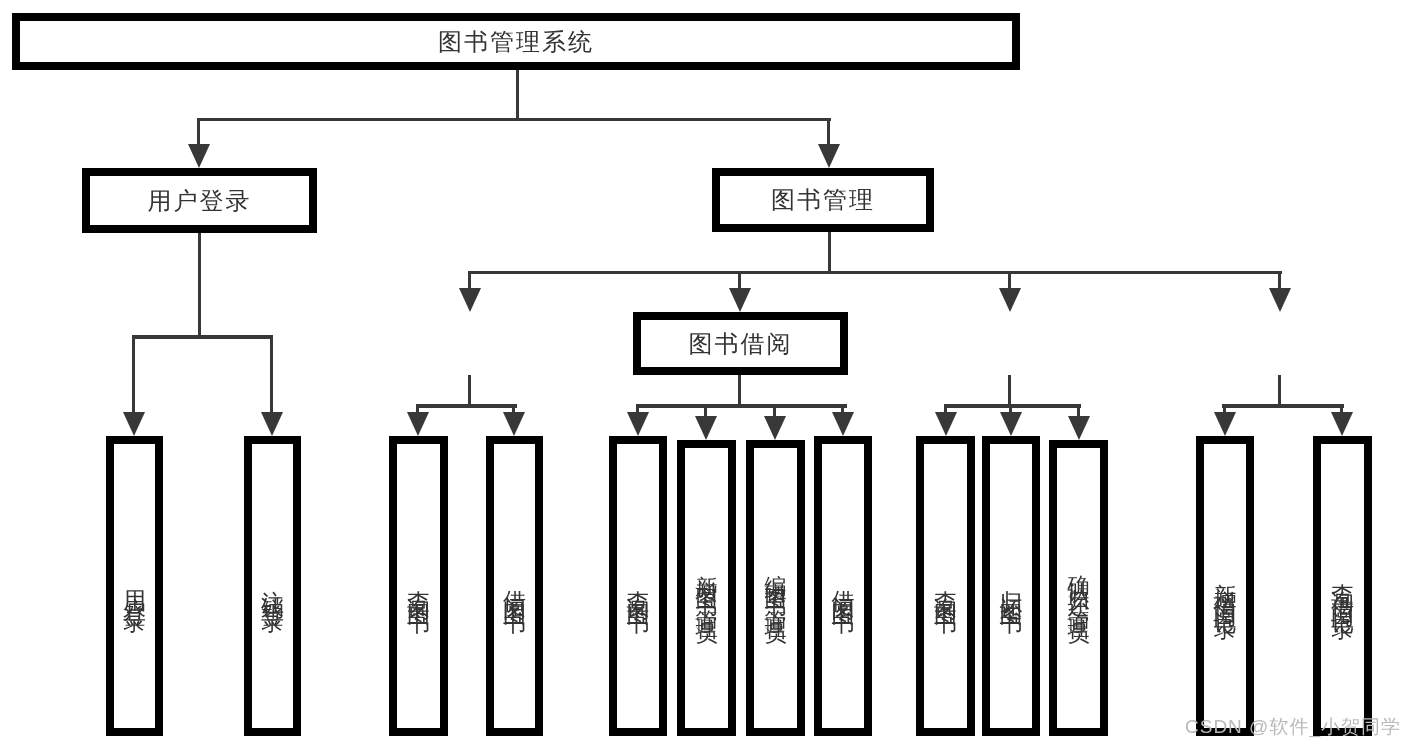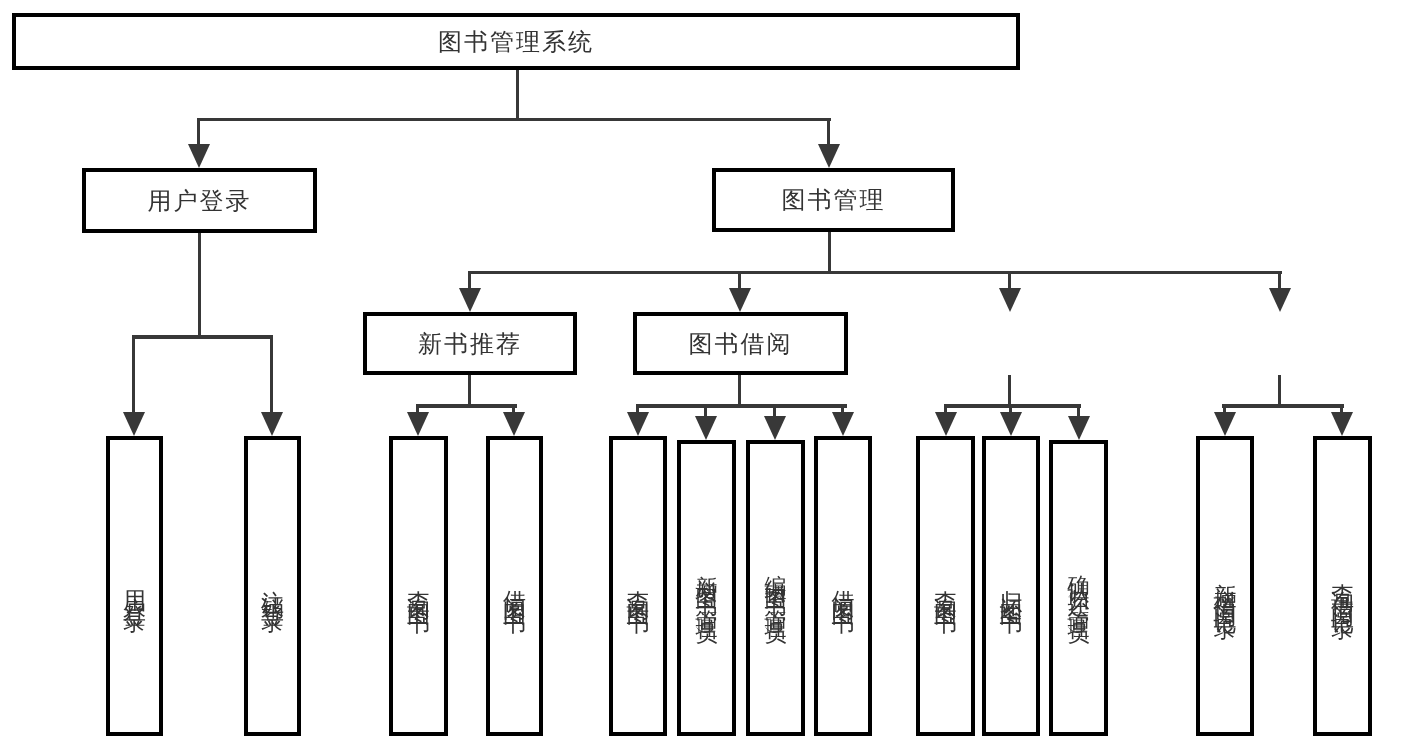--- a/index.html
+++ b/index.html
@@ -11,21 +11,21 @@
     position: relative;
     width: 1405px;
     height: 747px;
     background: #ffffff;
     font-family: "Liberation Sans", "DejaVu Sans", sans-serif;
     overflow: hidden;
   }
   .box {
     position: absolute;
     box-sizing: border-box;
-    border: 4px solid #000000;
+    border: 8px solid #000000;
     background: #ffffff;
     display: flex;
     align-items: center;
     justify-content: center;
     color: #333333;
     z-index: 2;
   }
   .hbox {
     font-size: 24px;
     letter-spacing: 2px;
@@ -71,27 +71,24 @@
 
 <div class="canvas" id="canvas">
 
   <div class="box hbox" style="left:12px; top:13px; width:1008px; height:57px;">
     <span>图书管理系统</span>
   </div>
 
   <div class="box hbox" style="left:82px; top:168px; width:235px; height:65px;">
     <span>用户登录</span>
   </div>
-  <div class="box hbox" style="left:712px; top:168px; width:243px; height:64px;">
+  <div class="box hbox" style="left:712px; top:168px; width:222px; height:64px;">
     <span>图书管理</span>
   </div>
 
-  <div class="box hbox" style="left:363px; top:312px; width:214px; height:63px;">
-    <span>新书推荐</span>
-  </div>
   <div class="box hbox" style="left:633px; top:312px; width:215px; height:63px;">
     <span>图书借阅</span>
   </div>
 
   <div class="box vbox" style="left:106px; top:436px; width:57px; height:300px;">
     <span>用户登录</span>
   </div>
   <div class="box vbox" style="left:244px; top:436px; width:57px; height:300px;">
     <span>注销登录</span>
   </div>
@@ -126,20 +123,21 @@
     <span>确认归还（管理员）</span>
   </div>
 
   <div class="box vbox" style="left:1196px; top:436px; width:58px; height:300px;">
     <span>新增借阅记录</span>
   </div>
   <div class="box vbox" style="left:1313px; top:436px; width:59px; height:300px;">
     <span>查询借阅记录</span>
   </div>
 
+  <div class="watermark">CSDN @软件_小贺同学</div>
 <div class="line" style="left: 516px; top: 70px; width: 3px; height: 51px;"></div>
     <div class="line" style="left: 197px; top: 118px; width: 634px; height: 3px;"></div>
     <div class="line" style="left: 828px; top: 232px; width: 3px; height: 40px;"></div>
     <div class="line" style="left: 468px; top: 271px; width: 814px; height: 3px;"></div>
     <div class="line" style="left: 198px; top: 233px; width: 3px; height: 104px;"></div>
     <div class="line" style="left: 132px; top: 335px; width: 141px; height: 4px;"></div>
     <div class="line" style="left: 468px; top: 375px; width: 3px; height: 31px;"></div>
     <div class="line" style="left: 416px; top: 404px; width: 101px; height: 4px;"></div>
     <div class="line" style="left: 738px; top: 375px; width: 3px; height: 31px;"></div>
     <div class="line" style="left: 636px; top: 404px; width: 211px; height: 4px;"></div>

